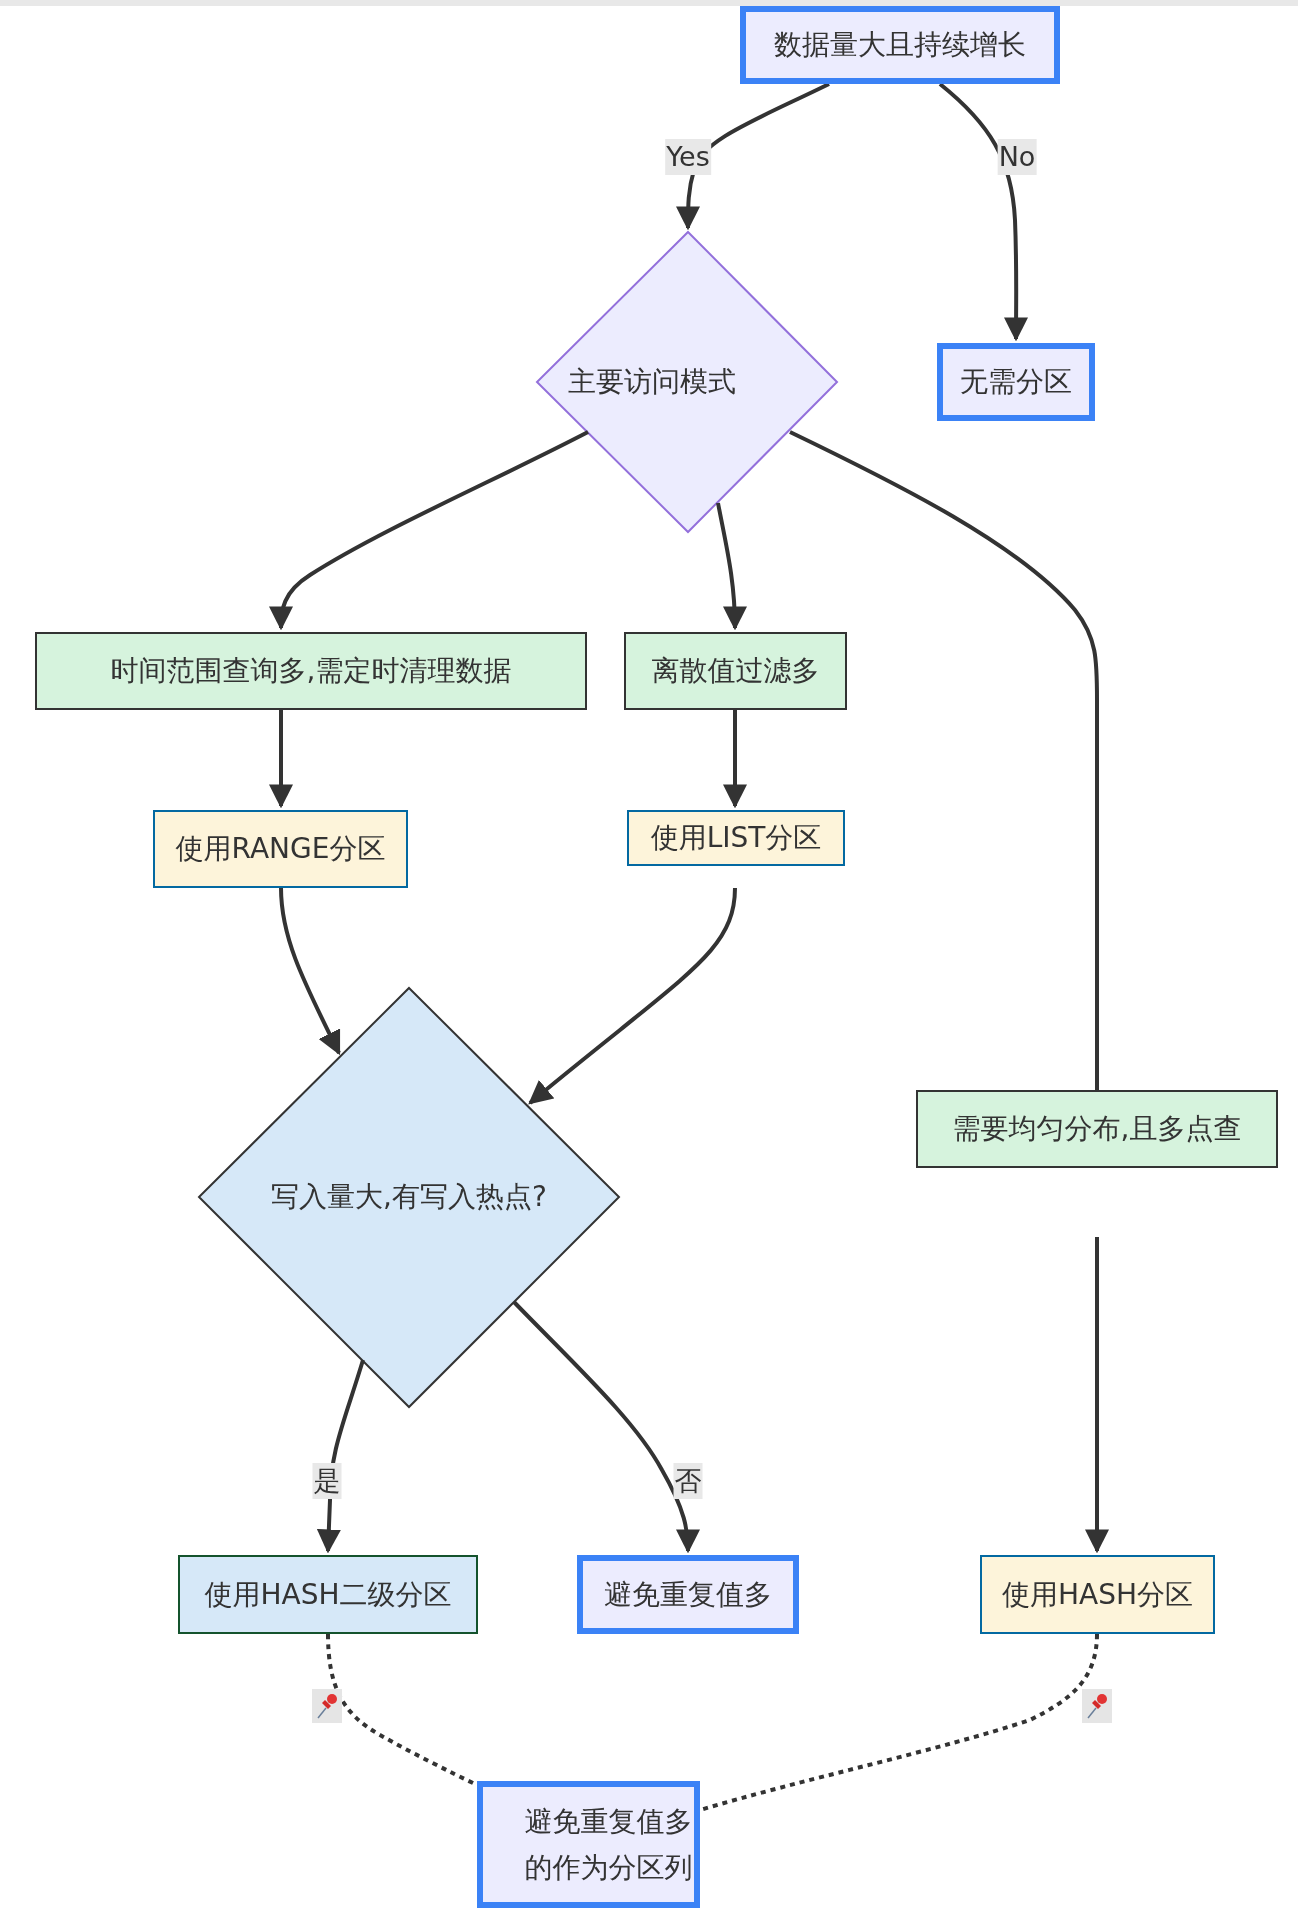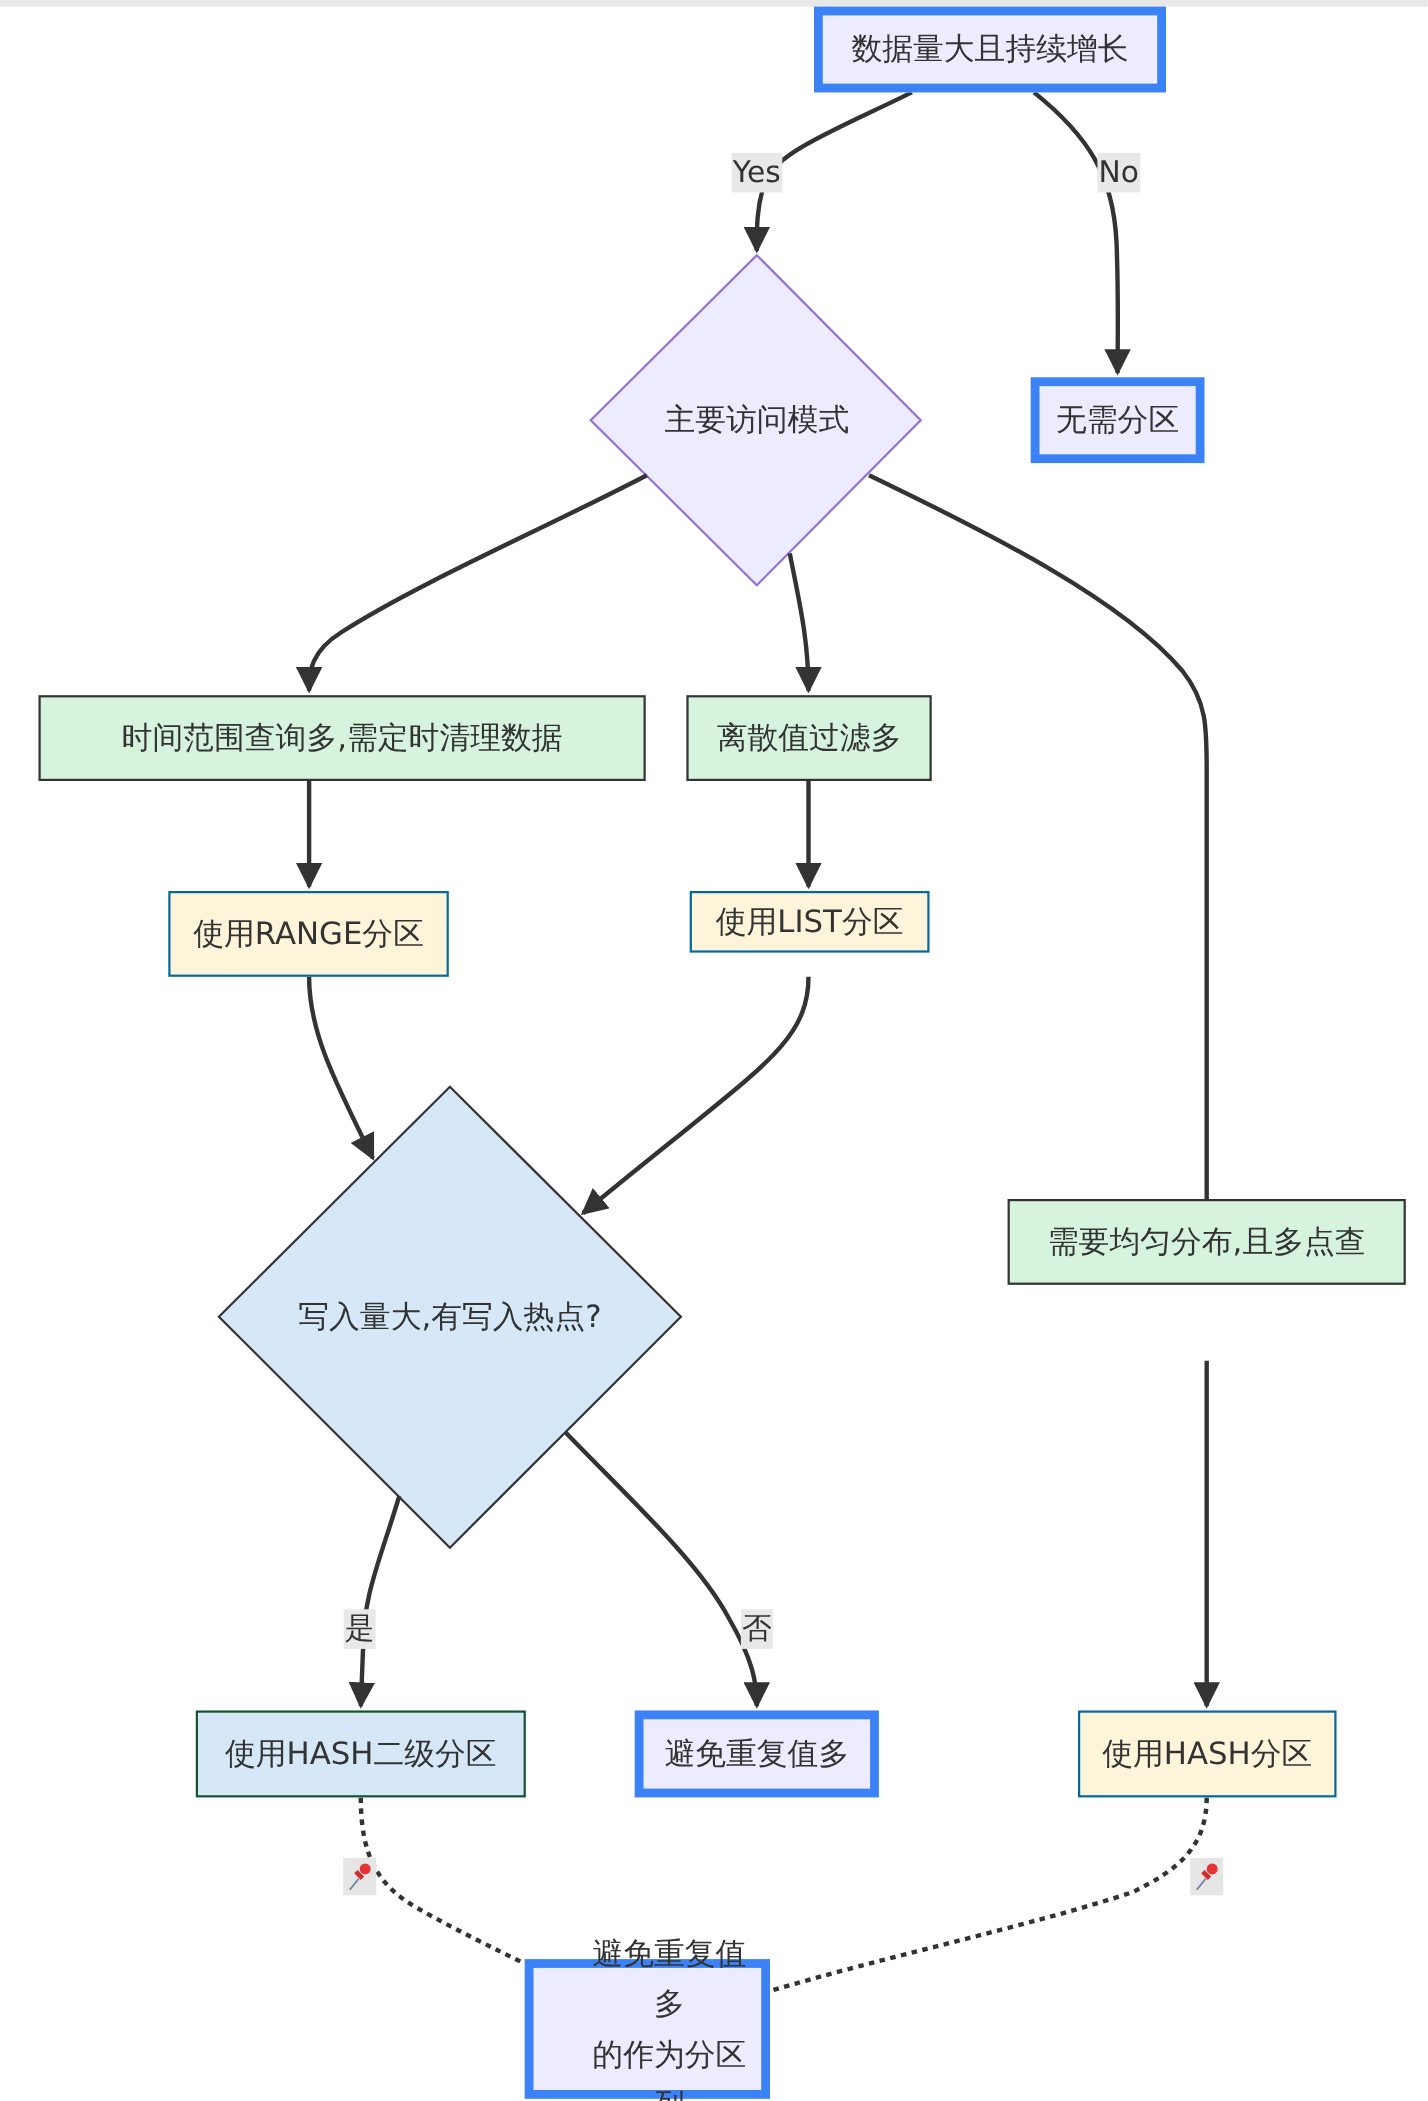--- a/index.html
+++ b/index.html
@@ -2,21 +2,21 @@
 <html><head>
 <meta charset="utf-8">
 <style>
   html, body { margin: 0; padding: 0; background: #ffffff; }
   body { width: 1298px; height: 1910px; position: relative; overflow: hidden;
          font-family: "DejaVu Sans", "Liberation Sans", sans-serif; color: #333333; }
   .topbar { position: absolute; left: 0; top: 0; width: 1298px; height: 6px; background: #e8e8e8; }
   svg.edges { position: absolute; left: 0; top: 0; width: 1298px; height: 1910px; }
   .node { position: absolute; box-sizing: border-box; display: flex; align-items: center;
           justify-content: center; text-align: center; font-size: 28px; line-height: 46px; color: #333; }
-  .purple { background: #ececfe; border: 8px solid #3b82f6; }
+  .purple { background: #ececfe; border: 6px solid #3b82f6; }
   .green  { background: #d6f3dd; border: 2px solid #333333; }
   .yellow { background: #fdf4da; border: 2px solid #0369a1; }
   .blue   { background: #d6e8f8; border: 2px solid #14532d; }
   .diamond-text { position: absolute; font-size: 28px; color: #333; text-align: center;
                   transform: translate(-50%, -50%); white-space: nowrap; }
   .edge-label { position: absolute; background: #e8e8e8; font-size: 27px; color: #333;
                 line-height: 36px; padding: 0 1px; transform: translate(-50%, -50%); white-space: nowrap; }
   .pin { position: absolute; width: 30px; height: 34px; background: #e5e5e5;
          transform: translate(-50%, -50%); display: flex; align-items: center; justify-content: center; }
 </style>
@@ -59,21 +59,21 @@
 <div class="node yellow" style="left:627px; top:810px; width:218px; height:56px;">使用LIST分区</div>
 <div class="node green" style="left:916px; top:1090px; width:362px; height:78px;">需要均匀分布,且多点查</div>
 <div class="node blue" style="left:178px; top:1555px; width:300px; height:79px;">使用HASH二级分区</div>
 <div class="node purple" style="left:577px; top:1555px; width:222px; height:79px;">避免重复值多</div>
 <div class="node yellow" style="left:980px; top:1555px; width:235px; height:79px;">使用HASH分区</div>
 <div class="node purple" style="left:477px; top:1781px; width:223px; height:127px; flex-direction:column;padding-left:40px;">
   <span>避免重复值多</span>
   <span>的作为分区列</span>
 </div>
 
-<div class="diamond-text" style="left:688px; top:382px;font-family:Liberation Mono, monospace;">主要访问模式</div>
+<div class="diamond-text" style="left:652px; top:382px;font-family:Liberation Mono, monospace;">主要访问模式</div>
 <div class="diamond-text" style="left:409px; top:1197px;">写入量大,有写入热点?</div>
 
 <div class="edge-label" style="left:688px; top:157px;">Yes</div>
 <div class="edge-label" style="left:1017px; top:157px;">No</div>
 <div class="edge-label" style="left:327px; top:1481px;">是</div>
 <div class="edge-label" style="left:688px; top:1481px;">否</div>
 
 <div class="pin" style="left:327px; top:1706px;">
   <svg width="24" height="28" viewBox="0 0 24 28">
     <line x1="3" y1="26" x2="11" y2="16" stroke="#6a7f9a" stroke-width="1.5"></line>

